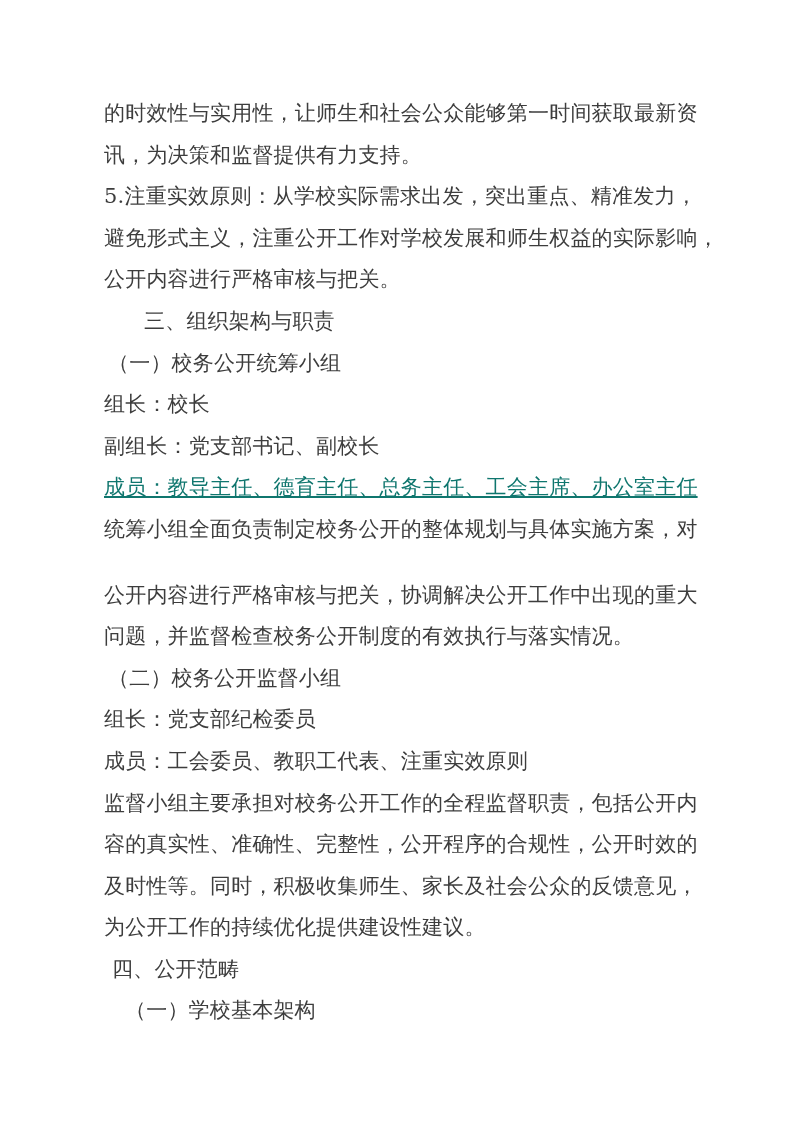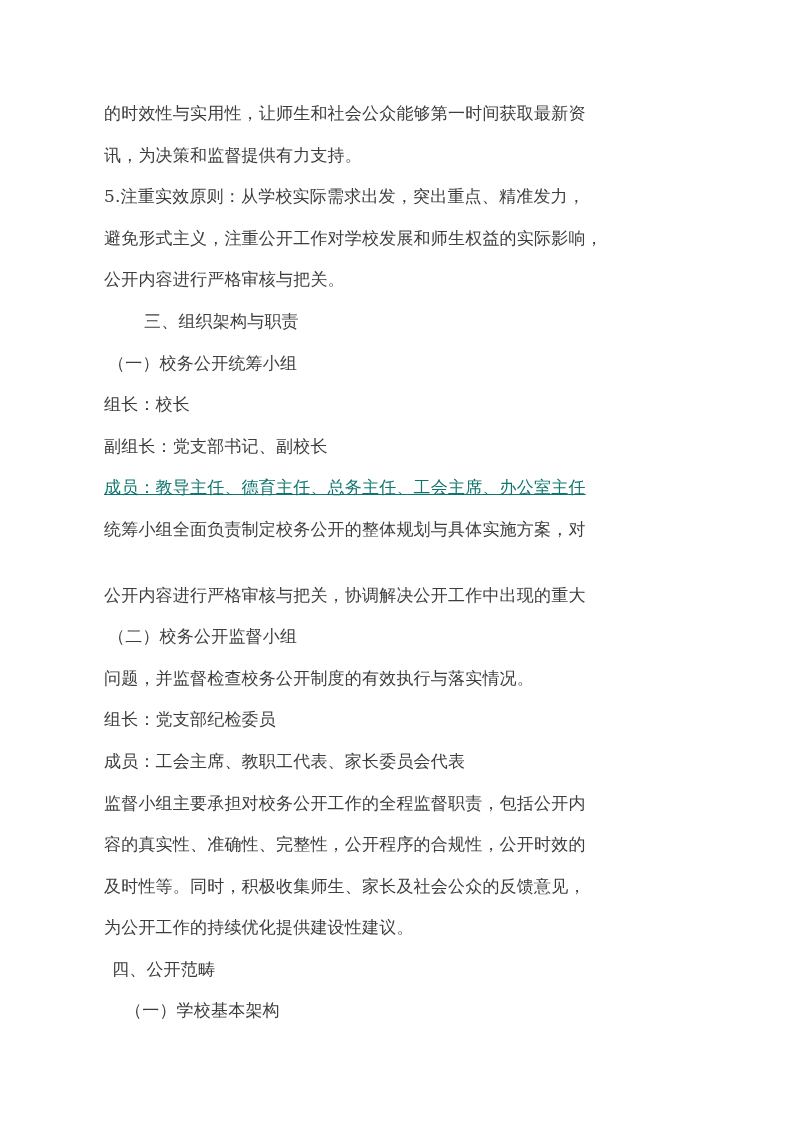--- a/index.html
+++ b/index.html
@@ -17,21 +17,21 @@
   }
   .text-block {
     position: absolute;
     left: 104px;
     top: 93px;
     width: 600px;
   }
   .line {
     height: 41.6px;
     line-height: 41.6px;
-    font-size: 17px;
+    font-size: 21px;
     color: #3d3d3d;
     white-space: nowrap;
     letter-spacing: 0.2px;
   }
   .line.section {
     padding-left: 8px;
   }
   .line.subsection {
     padding-left: 4px;
   }
@@ -46,24 +46,24 @@
       <div class="line body" style="color: rgb(61, 61, 61);">5.注重实效原则：从学校实际需求出发，突出重点、精准发力，</div>
       <div class="line body" style="color: rgb(61, 61, 61);">避免形式主义，注重公开工作对学校发展和师生权益的实际影响，</div>
       <div class="line body" style="color: rgb(61, 61, 61);">公开内容进行严格审核与把关。</div>
       <div class="line section" style="color: rgb(61, 61, 61); margin-left: 32px;">三、组织架构与职责</div>
       <div class="line subsection" style="color: rgb(61, 61, 61);">（一）校务公开统筹小组</div>
       <div class="line body" style="color: rgb(61, 61, 61);">组长：校长</div>
       <div class="line body" style="color: rgb(61, 61, 61);">副组长：党支部书记、副校长</div>
       <div class="line body" style="color: #0f766e; text-decoration: underline;">成员：教导主任、德育主任、总务主任、工会主席、办公室主任</div>
       <div class="line body" style="color: rgb(61, 61, 61);">统筹小组全面负责制定校务公开的整体规划与具体实施方案，对</div>
       <div class="line body" style="color: rgb(61, 61, 61); margin-top: 24px;">公开内容进行严格审核与把关，协调解决公开工作中出现的重大</div>
+      <div class="line body" style="color: rgb(61, 61, 61);">问题，并监督检查校务公开制度的有效执行与落实情况。</div>
       <div class="line subsection" style="color: rgb(61, 61, 61);">（二）校务公开监督小组</div>
-      <div class="line body" style="color: rgb(61, 61, 61);">问题，并监督检查校务公开制度的有效执行与落实情况。</div>
       <div class="line body" style="color: rgb(61, 61, 61);">组长：党支部纪检委员</div>
-      <div class="line body" style="color: rgb(61, 61, 61);">成员：工会主席、教职工代表、家长委员会代表</div>
+      <div class="line body" style="color: rgb(61, 61, 61);">成员：工会委员、教职工代表、注重实效原则</div>
       <div class="line body" style="color: rgb(61, 61, 61);">监督小组主要承担对校务公开工作的全程监督职责，包括公开内</div>
       <div class="line body" style="color: rgb(61, 61, 61);">容的真实性、准确性、完整性，公开程序的合规性，公开时效的</div>
       <div class="line body" style="color: rgb(61, 61, 61);">及时性等。同时，积极收集师生、家长及社会公众的反馈意见，</div>
       <div class="line body" style="color: rgb(61, 61, 61);">为公开工作的持续优化提供建设性建议。</div>
       <div class="line section" style="color: rgb(61, 61, 61);">四、公开范畴</div>
       <div class="line subsection" style="color: rgb(61, 61, 61); margin-left: 17px;">（一）学校基本架构</div>
     </div>
 </div>
 
 </body></html>

